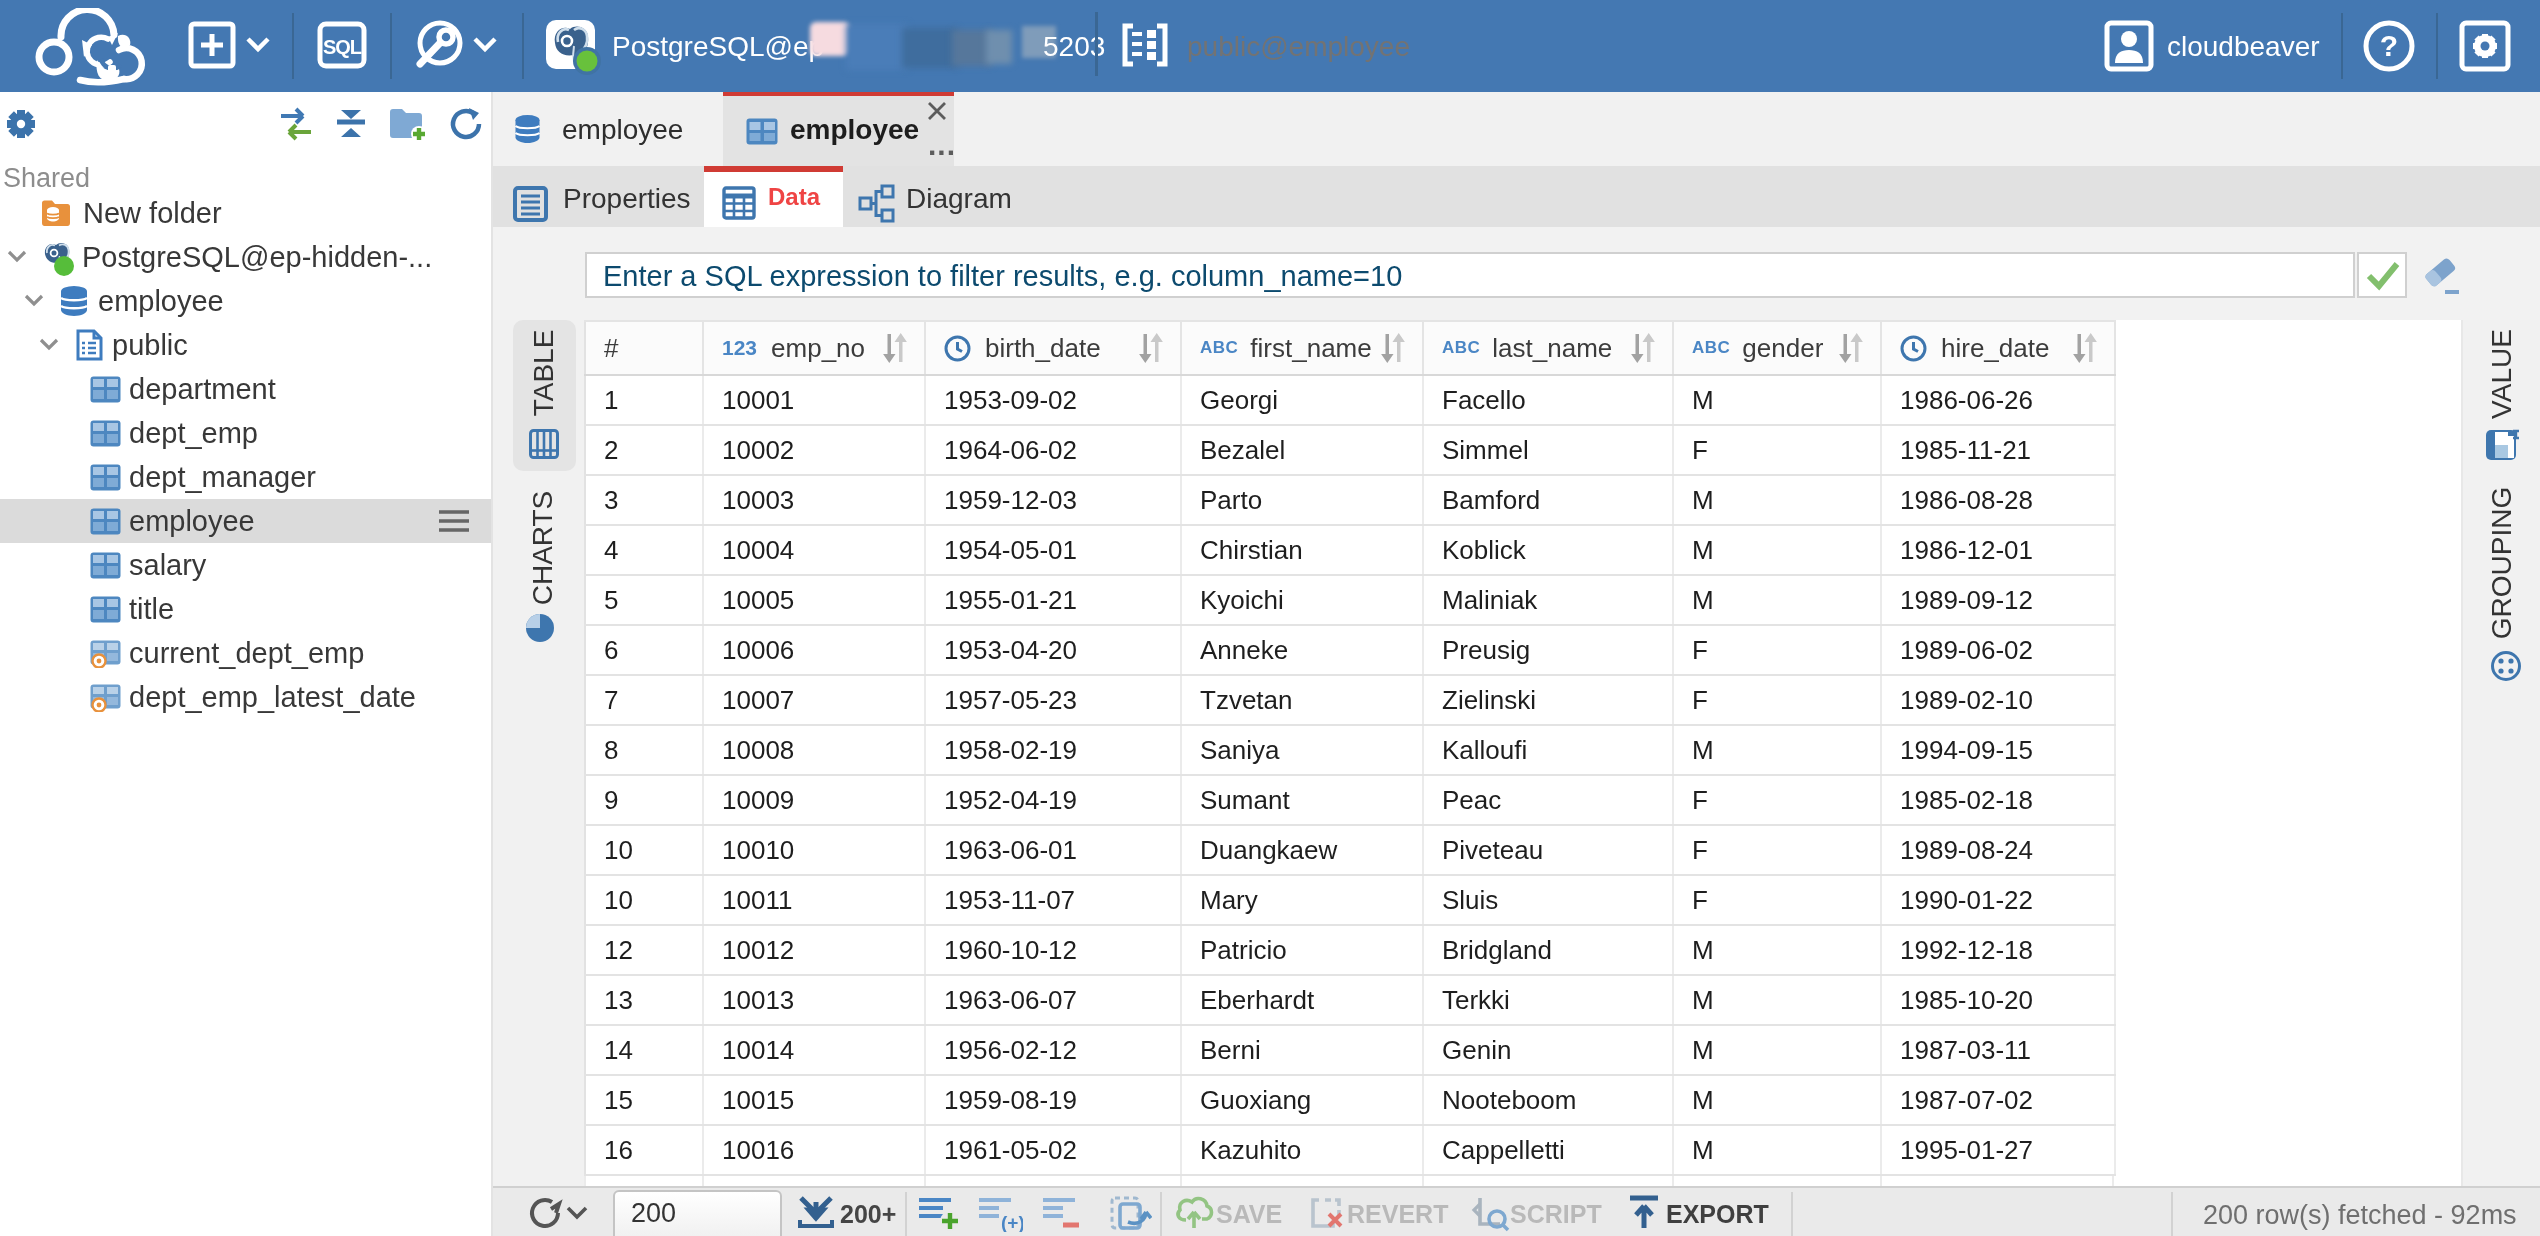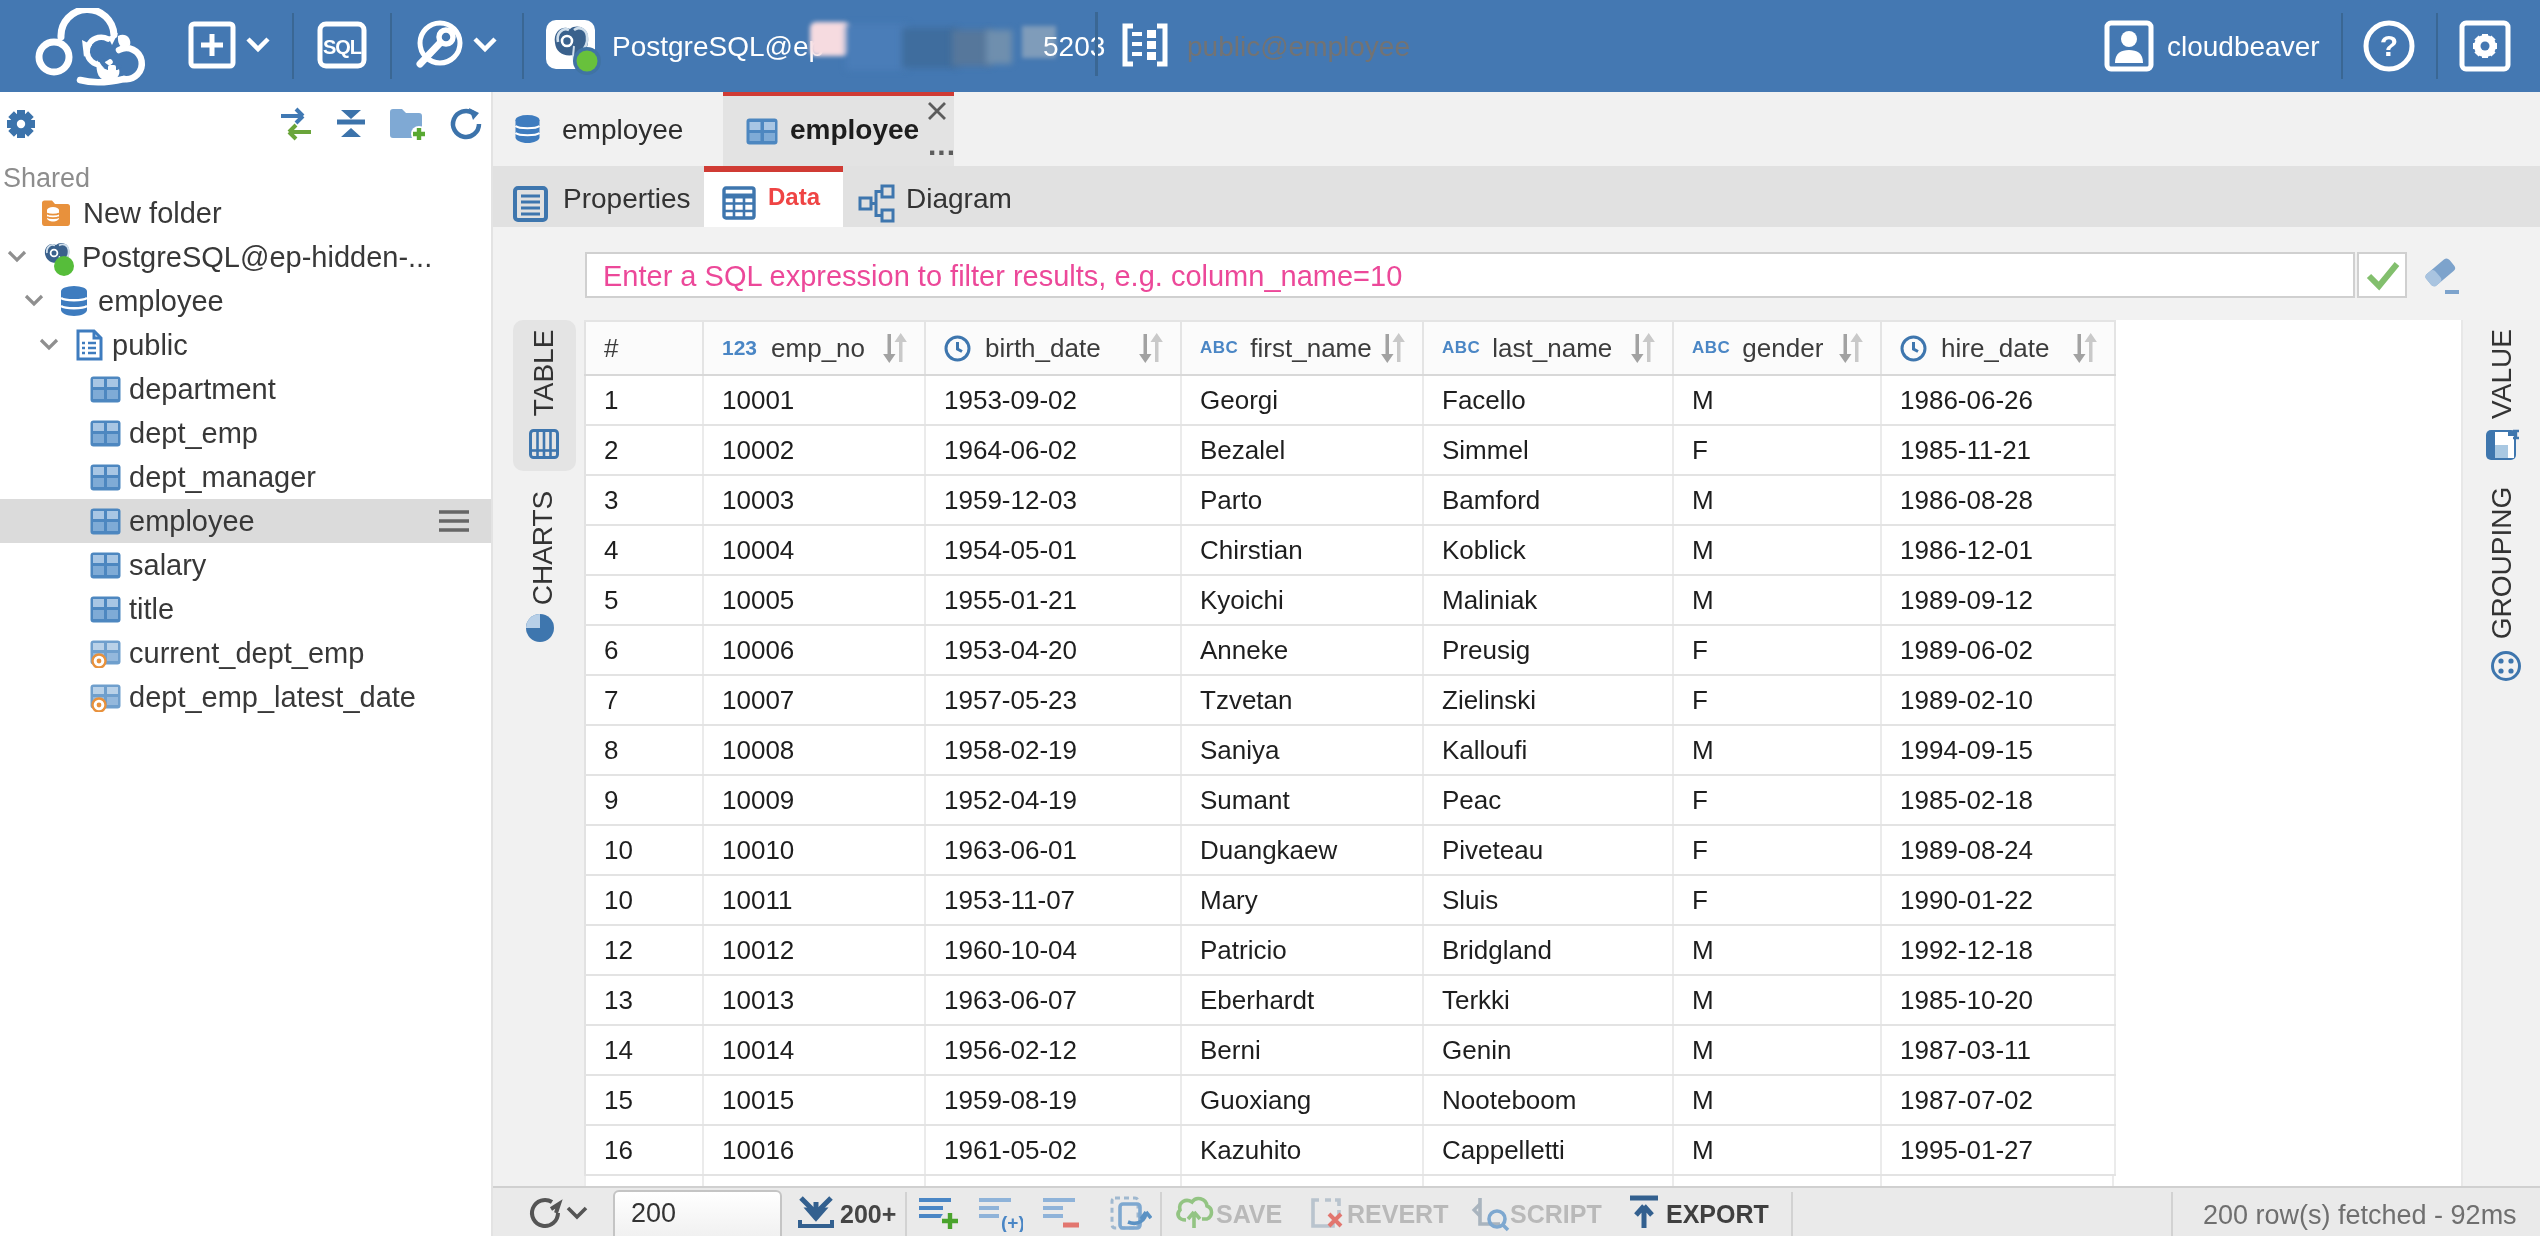--- a/index.html
+++ b/index.html
@@ -344,21 +344,21 @@
     <rect x="2" y="14" width="11" height="11" fill="none" stroke="#3e76ae" stroke-width="3"></rect>
     <rect x="24" y="2" width="11" height="11" fill="none" stroke="#3e76ae" stroke-width="3"></rect>
     <rect x="24" y="26" width="11" height="11" fill="none" stroke="#3e76ae" stroke-width="3"></rect>
     <path d="M13 19.5 H18 M18 19.5 V7.5 H24 M18 19.5 V31.5 H24" fill="none" stroke="#3e76ae" stroke-width="3"></path>
   </svg>
   <div class="txt" style="left:906px;top:183px;font-size:28px;color:#333;">Diagram</div>
 
   <div class="abs" style="left:493px;top:227px;width:2047px;height:93px;background:#f2f2f2;"></div>
 
   <div class="abs" style="left:585px;top:252px;width:1770px;height:46px;background:#fff;border:2px solid #d0d0d0;box-sizing:border-box;"></div>
-  <div class="txt" style="left:603px;top:260px;font-size:29px;color:#ec4899;">Enter a SQL expression to filter results, e.g. column_name=10</div>
+  <div class="txt" style="left:603px;top:260px;font-size:29px;color:#0c4a6e;">Enter a SQL expression to filter results, e.g. column_name=10</div>
   <div class="abs" style="left:2357px;top:252px;width:50px;height:46px;background:#fff;border:2px solid #d0d0d0;box-sizing:border-box;"></div>
   <svg class="abs" style="left:2365px;top:258px;" width="36" height="34" viewBox="0 0 36 34">
     <path d="M4 18 L14 28 L32 6" fill="none" stroke="#82bf6d" stroke-width="6"></path>
   </svg>
   <svg class="abs" style="left:2419px;top:256px;" width="42" height="40" viewBox="0 0 42 40">
     <g transform="rotate(-40 21 16)">
       <rect x="6" y="9" width="30" height="15" rx="4" fill="#7da3cc"></rect>
       <rect x="6" y="9" width="12" height="15" rx="4" fill="#a9c4e0"></rect>
     </g>
     <path d="M26 36 H40" stroke="#7da3cc" stroke-width="4"></path>
@@ -597,21 +597,21 @@
           <td>10011</td>
           <td>1953-11-07</td>
           <td>Mary</td>
           <td>Sluis</td>
           <td>F</td>
           <td>1990-01-22</td>
         </tr>
     <tr>
           <td>12</td>
           <td>10012</td>
-          <td>1960-10-04</td>
+          <td>1960-10-12</td>
           <td>Patricio</td>
           <td>Bridgland</td>
           <td>M</td>
           <td>1992-12-18</td>
         </tr>
     <tr>
           <td>13</td>
           <td>10013</td>
           <td>1963-06-07</td>
           <td>Eberhardt</td>

